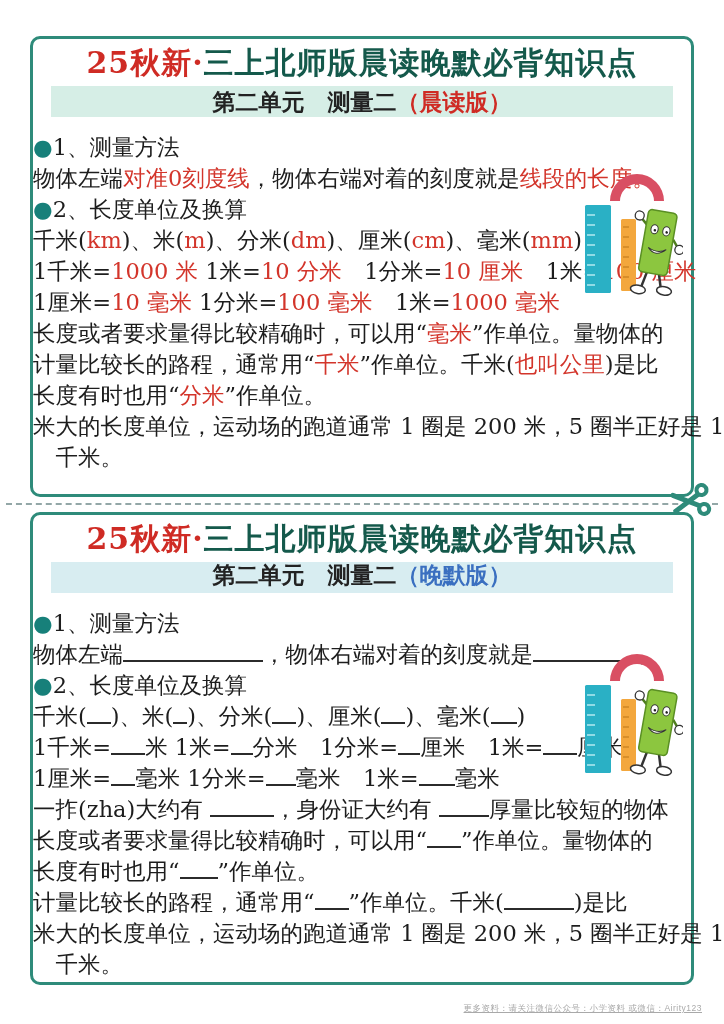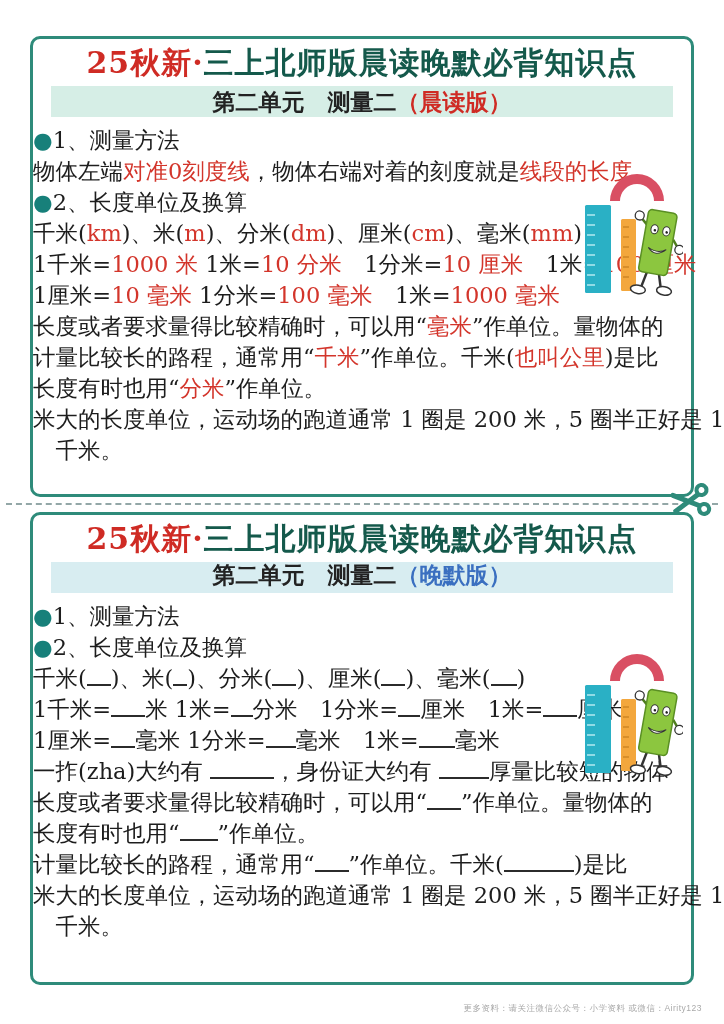--- a/index.html
+++ b/index.html
@@ -15,21 +15,21 @@
     overflow:visible;
   }
   #box-morning{top:36px;height:461px;}
   #box-evening{top:512px;height:473px;}
   .title{
     text-align:center;margin-top:5px;font-size:30px;font-weight:bold;
     line-height:38px;color:#14594b;letter-spacing:1px;white-space:nowrap;
   }
   .title .badge,.title .sep{color:#cf2b24;}
   .subtitle{
-    margin:4px 18px 8px 18px;height:31px;line-height:31px;text-align:center;
+    margin:4px 18px 15px 18px;height:31px;line-height:31px;text-align:center;
     font-size:23px;font-weight:bold;color:#222;white-space:nowrap;
   }
   #box-morning .subtitle{background:#d6eee6;}
   #box-evening .subtitle{background:#d8edf1;font-family:Liberation Mono, monospace;}
   .variant-red{color:#cf2b24;}
   .variant-blue{color:#3a6fc0;}
   .content{
     margin:6px 6px 0 0;font-size:22.5px;line-height:31px;color:#1d1d1d;
   }
   .line{white-space:nowrap;height:31px;}
@@ -47,20 +47,21 @@
     border-top:2px dashed #93a7a7;
   }
   .scissors{
     position:absolute;right:12px;top:481px;width:40px;height:40px;
     transform:rotate(-8deg);
   }
   .footer{
     position:absolute;top:1003px;right:22px;left:0;text-align:right;
     font-size:8.5px;color:#a9a9a9;letter-spacing:0.5px;
     font-family:"Liberation Sans","DejaVu Sans",sans-serif;
+    text-decoration:underline;
   }
 </style>
 </head>
 <body>
 
 <div class="page">
 
   <div class="box" id="box-morning">
     <div class="title">
       <span class="badge">25秋新</span><span class="sep">·</span><span>三上北师版晨读晚默必背知识点</span>
@@ -137,20 +138,21 @@
 
   <div class="box" id="box-evening">
     <div class="title">
       <span class="badge">25秋新</span><span class="sep">·</span><span>三上北师版晨读晚默必背知识点</span>
     </div>
     <div class="subtitle">
       <span>第二单元　测量二</span><span class="variant-blue">（晚默版）</span>
     </div>
     <div class="content">
         <div class="line"><span class="seg seg-teal">●</span><span class="seg">1、测量方法</span></div>
+        <div class="line"><span class="seg">物体左端</span><span class="blank" style="width: 140px;"></span><span class="seg">，物体右端对着的刻度就是</span><span class="blank" style="width: 104px;"></span><span class="seg">。</span></div>
         <div class="line"><span class="seg seg-teal">●</span><span class="seg">2、长度单位及换算</span></div>
         <div class="line"><span class="seg">千米(</span><span class="blank" style="width: 24px;"></span><span class="seg">)、米(</span><span class="blank" style="width: 14px;"></span><span class="seg">)、分米(</span><span class="blank" style="width: 24px;"></span><span class="seg">)、厘米(</span><span class="blank" style="width: 24px;"></span><span class="seg">)、毫米(</span><span class="blank" style="width: 26px;"></span><span class="seg">)</span></div>
         <div class="line"><span class="seg">1千米=</span><span class="blank" style="width: 34px;"></span><span class="seg">米 1米=</span><span class="blank" style="width: 22px;"></span><span class="seg">分米　1分米=</span><span class="blank" style="width: 22px;"></span><span class="seg">厘米　1米=</span><span class="blank" style="width: 34px;"></span><span class="seg">厘米</span></div>
         <div class="line"><span class="seg">1厘米=</span><span class="blank" style="width: 24px;"></span><span class="seg">毫米 1分米=</span><span class="blank" style="width: 30px;"></span><span class="seg">毫米　1米=</span><span class="blank" style="width: 36px;"></span><span class="seg">毫米</span></div>
         <div class="line"><span class="seg">一拃(zha)大约有 </span><span class="blank" style="width: 64px;"></span><span class="seg">，身份证大约有 </span><span class="blank" style="width: 50px;"></span><span class="seg">厚量比较短的物体</span></div>
         <div class="line"><span class="seg">长度或者要求量得比较精确时，可以用“</span><span class="blank" style="width: 34px;"></span><span class="seg">”作单位。量物体的</span></div>
         <div class="line"><span class="seg">长度有时也用“</span><span class="blank" style="width: 38px;"></span><span class="seg">”作单位。</span></div>
         <div class="line"><span class="seg">计量比较长的路程，通常用“</span><span class="blank" style="width: 34px;"></span><span class="seg">”作单位。千米(</span><span class="blank" style="width: 70px;"></span><span class="seg">)是比</span></div>
         <div class="line"><span class="seg">米大的长度单位，运动场的跑道通常 1 圈是 200 米，5 圈半正好是 1</span></div>
         <div class="line"><span class="seg">　千米。</span></div>

